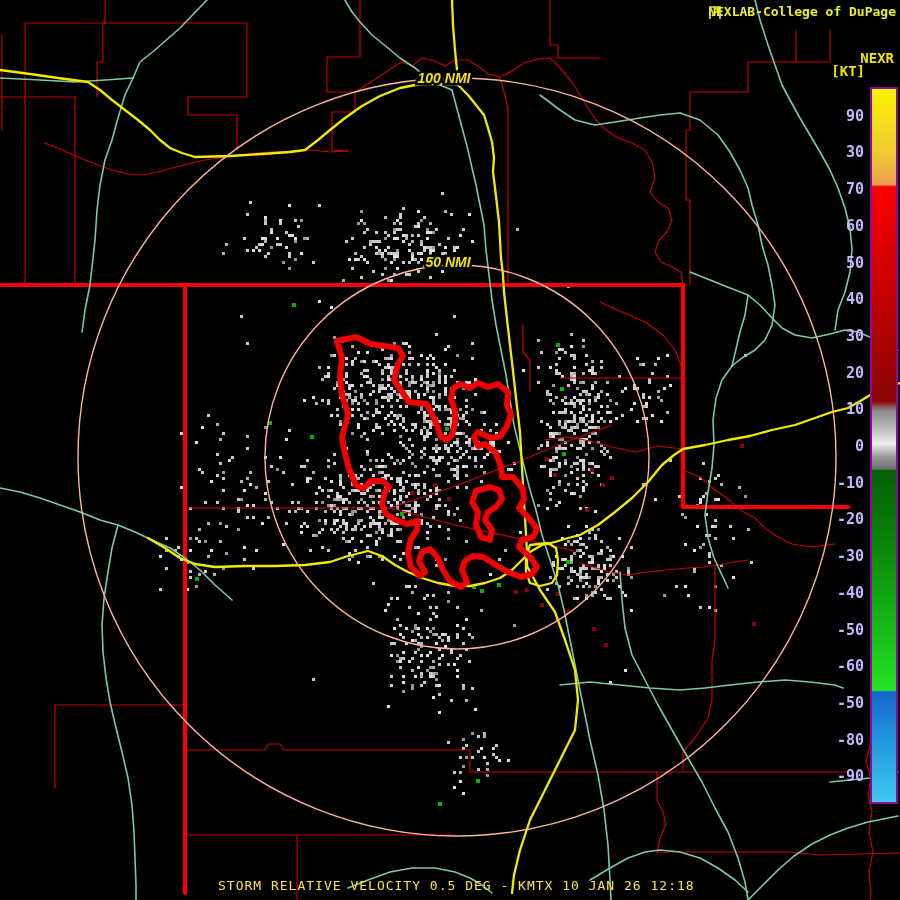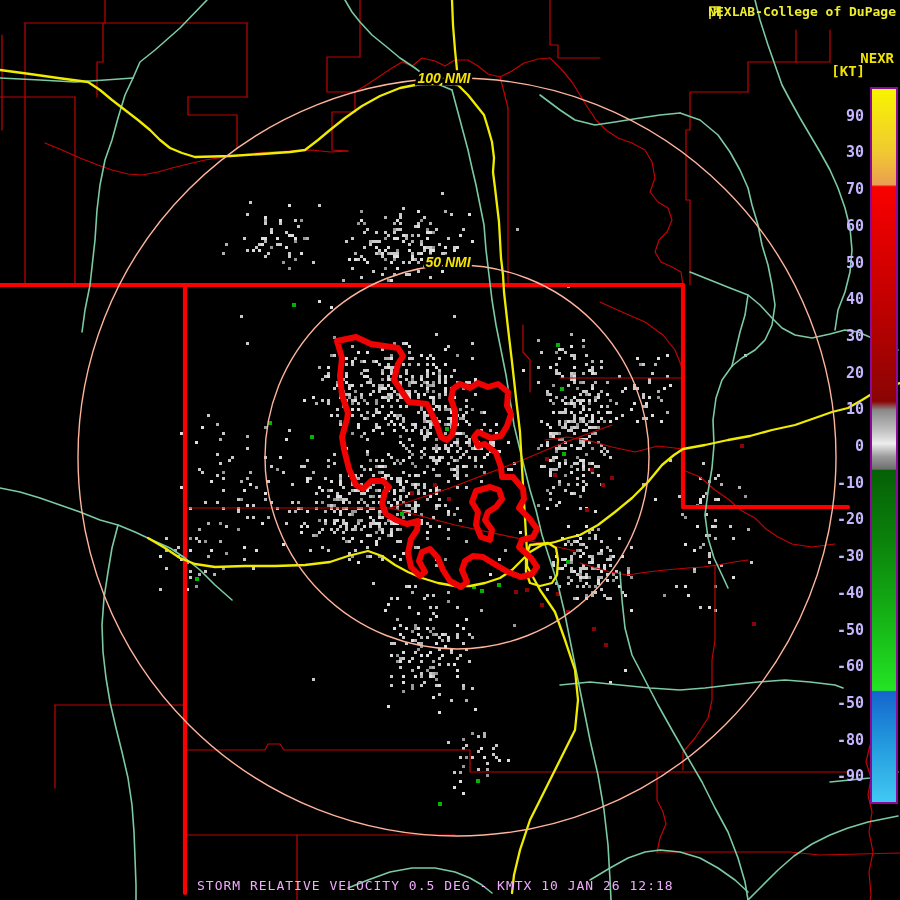--- a/index.html
+++ b/index.html
@@ -10,21 +10,21 @@
          color:#eded2e;font:bold 13px "DejaVu Sans Mono",monospace;white-space:nowrap;}
   .prod-label{position:absolute;top:50px;right:6px;color:#f0e400;
          font:bold 14px "DejaVu Sans Mono",monospace;}
   .unit-label{position:absolute;top:63px;right:35px;color:#f0e400;
          font:bold 14px "DejaVu Sans Mono",monospace;}
   .colorbar{position:absolute;left:870px;top:87px;width:24px;height:713px;
          border:2px solid #8a0a9a;box-sizing:content-box;background:#000;}
   .colorbar-inner{width:100%;height:100%;}
   .cb-tick{position:absolute;right:36px;transform:translateY(-50%);
          color:#c4b5fd;font:bold 15px "DejaVu Sans Mono",monospace;}
-  .status-text{position:absolute;left:197px;top:878px;color:#f0abfc;
+  .status-text{position:absolute;left:218px;top:878px;color:#fde047;
          font:13px "DejaVu Sans Mono",monospace;letter-spacing:1px;white-space:nowrap;}
   .ring-label{font:italic bold 14px "Liberation Sans",sans-serif;fill:#f5e400;
          paint-order:stroke;stroke:#000;stroke-width:5px;}
 </style>
 </head>
 <body>
 
 <div class="stage">
 
   <svg id="map-svg" width="900" height="900" viewBox="0 0 900 900">

